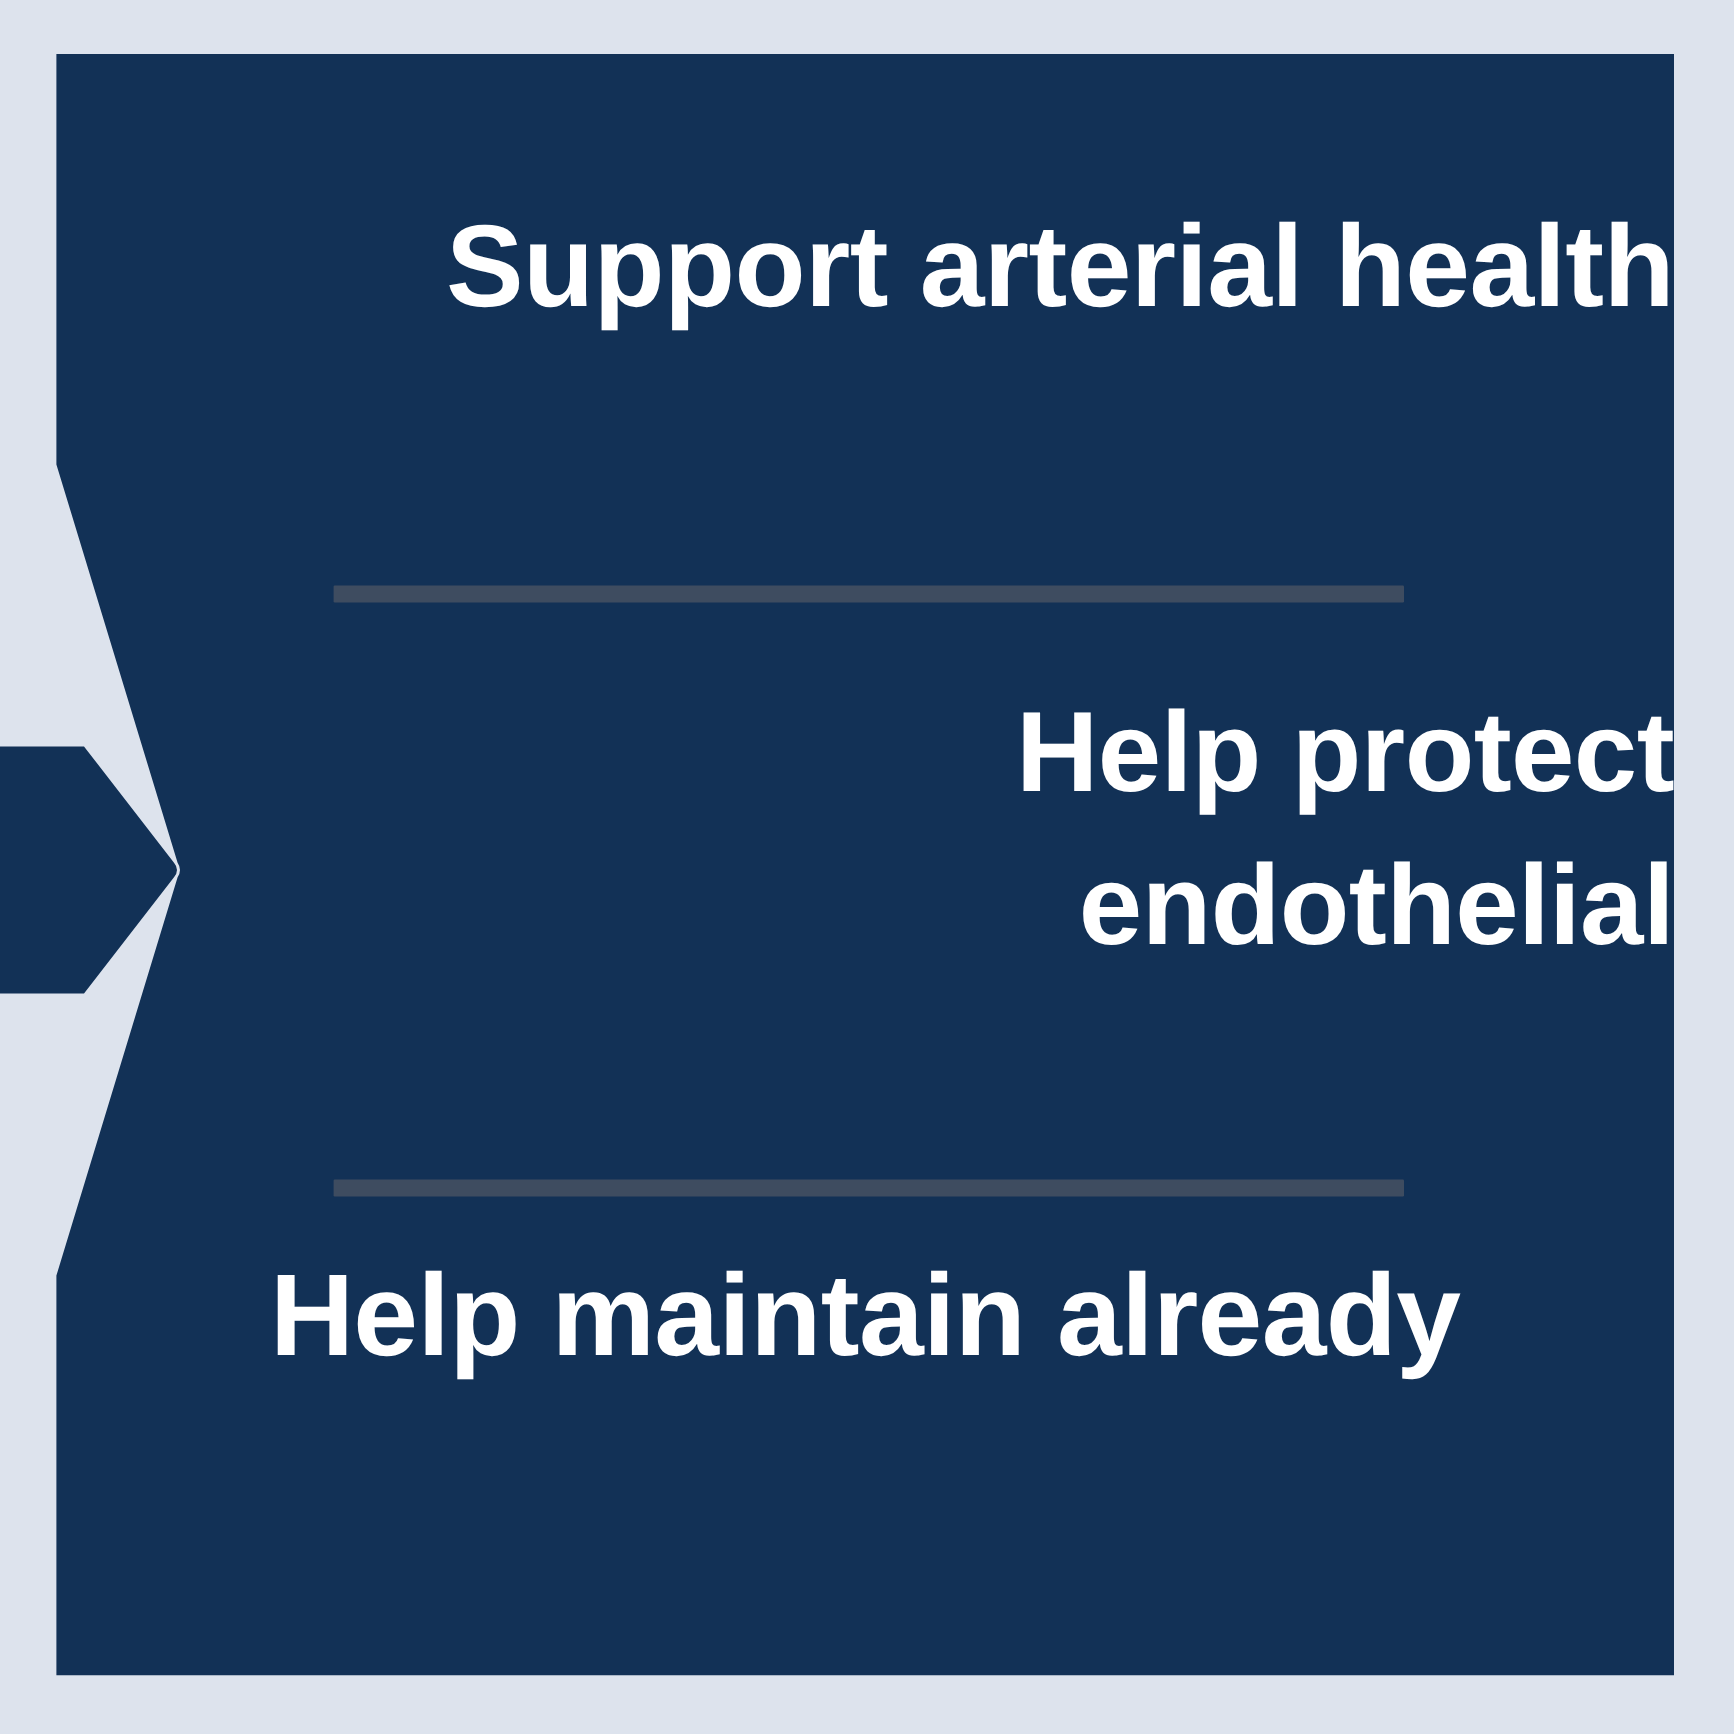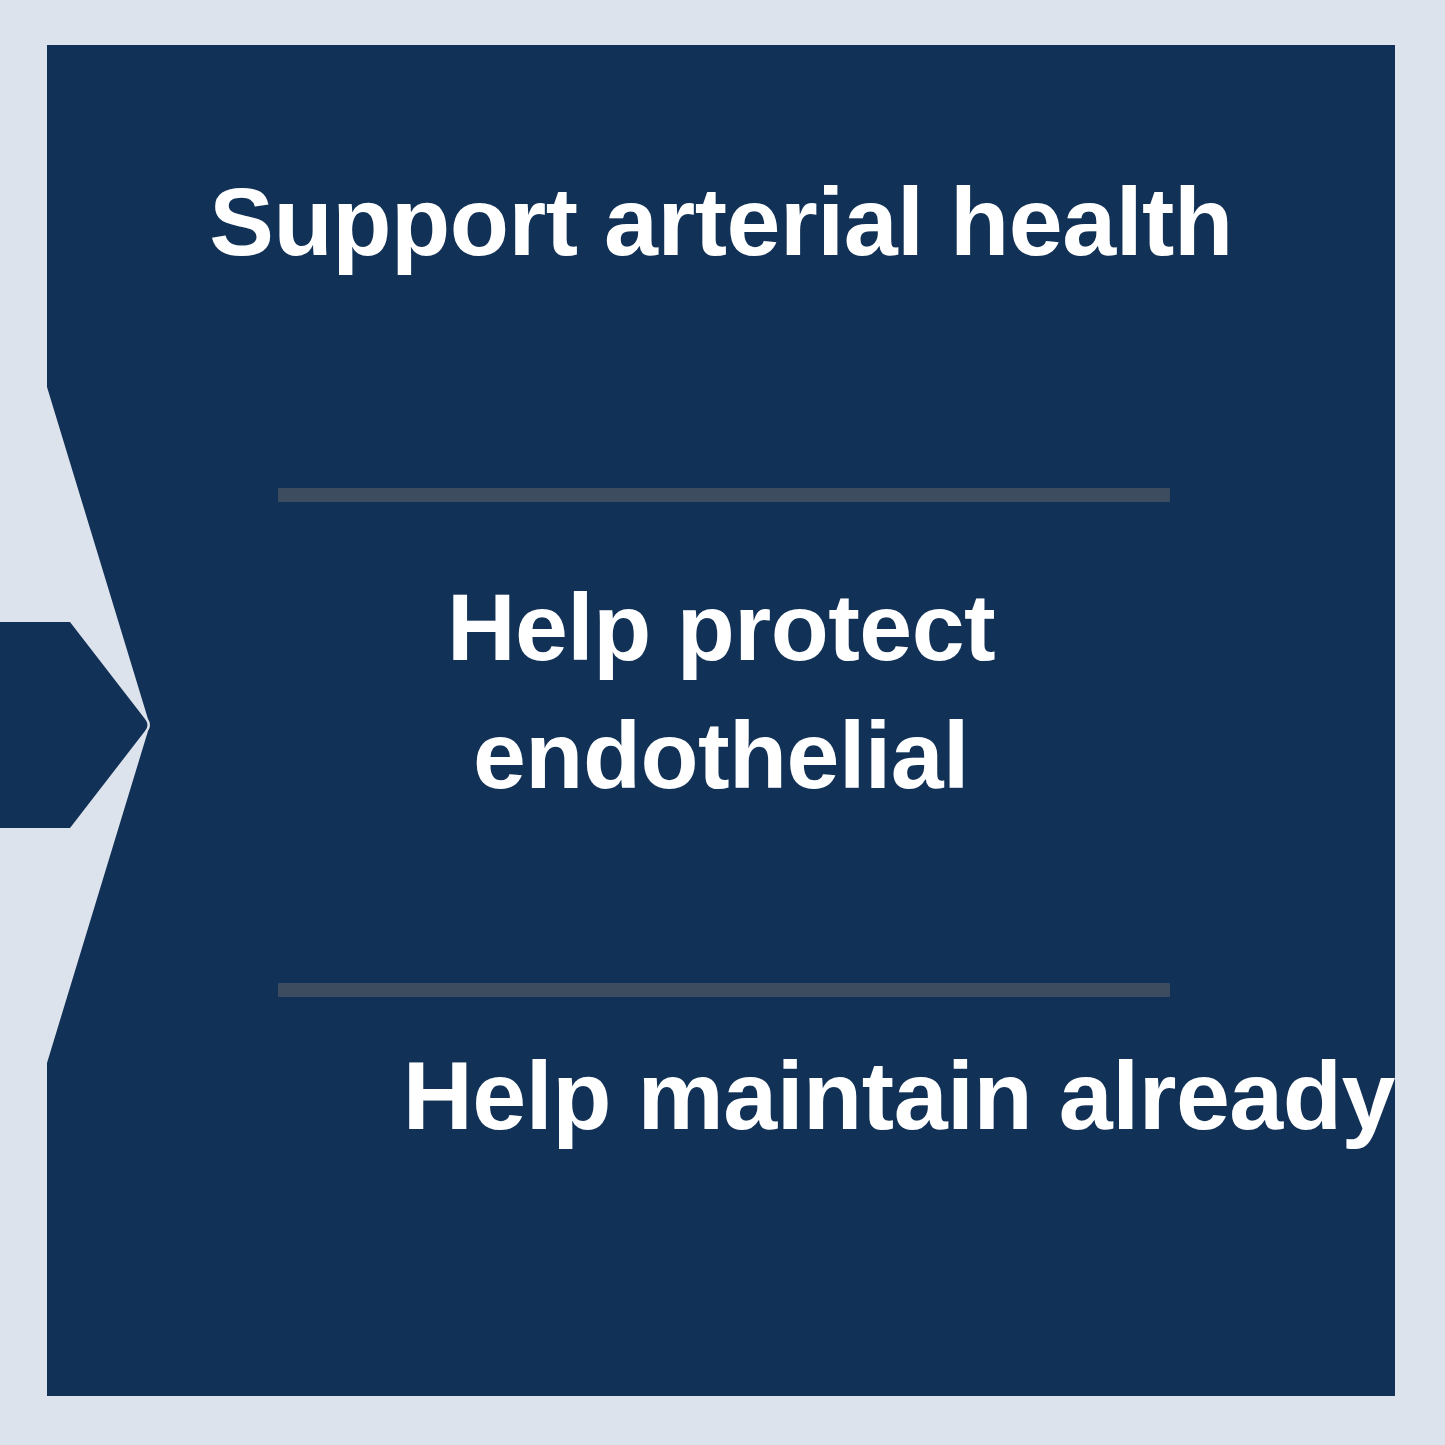--- a/index.html
+++ b/index.html
@@ -61,33 +61,34 @@
   }
 
   .block .ln {
     display: block;
   }
 
   #benefit-1 {
     top: 112px;
     font-size: 97px;
     line-height: 130px;
+    text-align: right;
   }
 
   #benefit-2 {
     top: 518px;
     font-size: 95px;
     line-height: 128px;
+    text-align: right;
   }
 
   #benefit-3 {
     top: 985px;
     font-size: 97px;
     line-height: 131px;
-    text-align: right;
   }
 
   .divider {
     position: absolute;
     left: 231px;
     width: 892px;
     height: 14px;
     background: #3e4c60;
     border-radius: 1px;
   }

